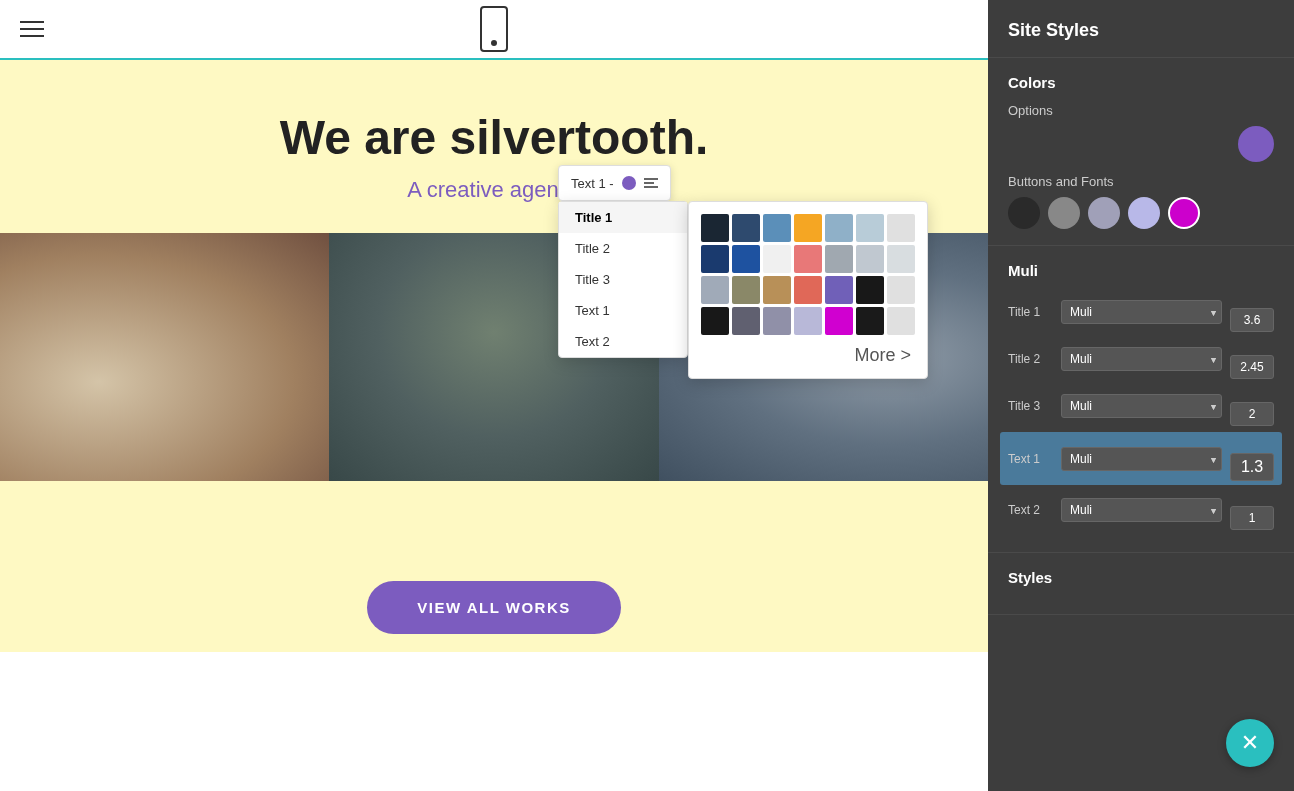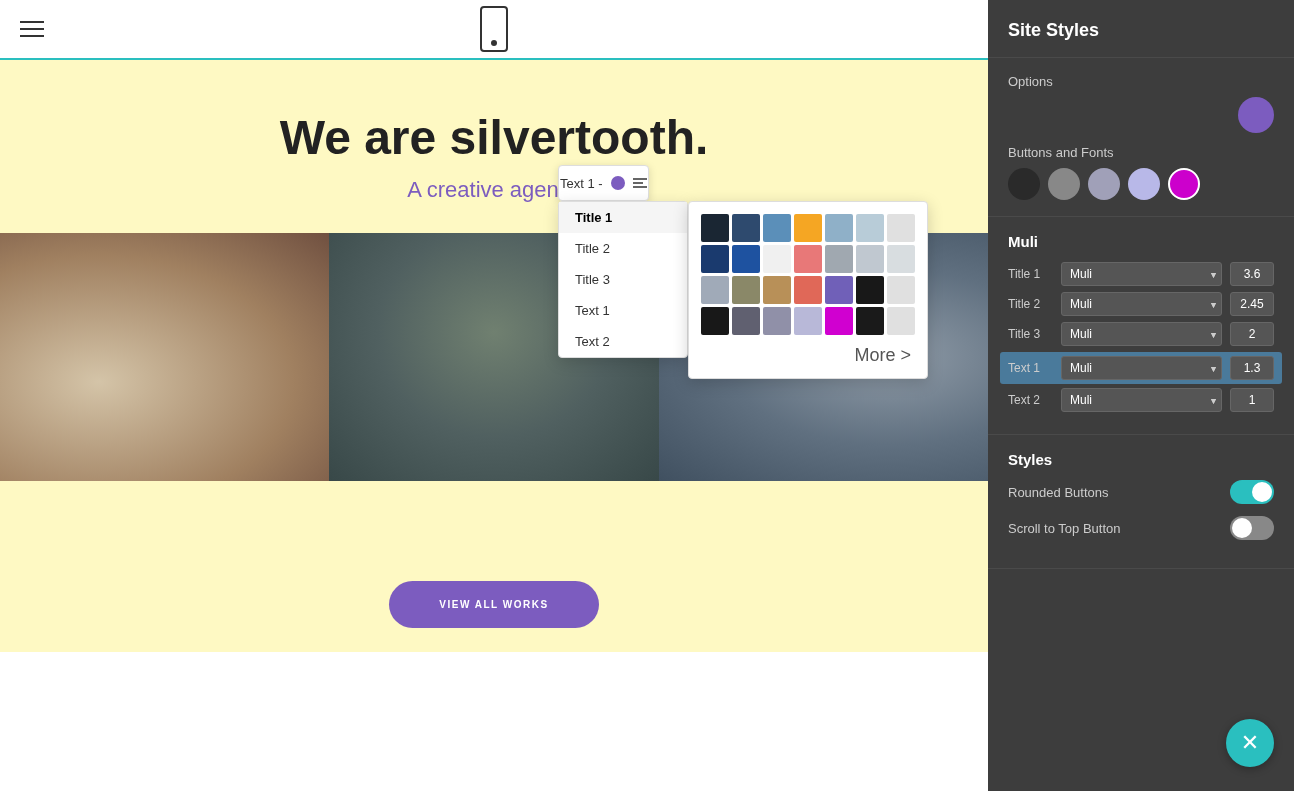--- a/index.html
+++ b/index.html
@@ -78,21 +78,21 @@
       margin-bottom: 30px;
     }
 
     .view-all-btn {
       margin-top: 50px;
       background: #7c5cbf;
       color: #fff;
       border: none;
       border-radius: 30px;
       padding: 18px 50px;
-      font-size: 10px;
+      font-size: 15px;
       font-weight: 700;
       letter-spacing: 1.5px;
       cursor: pointer;
       text-transform: uppercase;
     }
 
     
     .dropdown-overlay {
       position: absolute;
       top: 165px;
@@ -101,21 +101,21 @@
       display: flex;
       align-items: flex-start;
       gap: 0;
     }
 
     
     .text-selector {
       background: #fff;
       border: 1px solid #ddd;
       border-radius: 4px;
-      padding: 6px 1px;
+      padding: 6px 12px;
       display: flex;
       align-items: center;
       gap: 8px;
       height: 36px;
       box-shadow: 0 2px 8px rgba(0,0,0,0.15);
       position: relative;
       z-index: 101;
     }
     .text-selector-label {
       font-size: 13px;
@@ -294,20 +294,21 @@
     }
     .font-size-input {
       width: 44px;
       background: #555;
       border: 1px solid #666;
       color: #fff;
       padding: 4px 6px;
       font-size: 12px;
       border-radius: 3px;
       text-align: center;
+      margin-top: 17px;
     }
     .font-row.active-row {
       background: #4a7a9b;
       margin: -4px -8px 4px;
       padding: 4px 8px;
       border-radius: 3px;
     }
 
     
     .options-row {
@@ -477,20 +478,21 @@
         <div class="more-link">More &gt;</div>
       </div>
     </div>
   </div>
 </div>
 
 <div class="right-panel">
   <div class="panel-header">Site Styles</div>
 
   <div class="panel-section">
+    <div class="section-title">Colors</div>
 
     <div class="section-label">Options</div>
     <div style="display:flex;justify-content:flex-end;margin-bottom:12px;">
       <div class="primary-swatch" style="background:#7c5cbf;"></div>
     </div>
 
     <div class="section-label">Buttons and Fonts</div>
     <div class="swatches-row">
       <div class="swatch" style="background:#2a2a2a;"></div>
       <div class="swatch" style="background:#888888;"></div>
@@ -534,47 +536,33 @@
     <input class="font-size-input" type="text" value="2" style="width: 44px; background: rgb(85, 85, 85); border: 1px solid rgb(102, 102, 102); color: rgb(255, 255, 255); padding: 4px 6px; font-size: 12px; border-radius: 3px; text-align: center;">
   </div>
         <div class="font-row active-row" style="background: rgb(74, 122, 155); margin: 0px -8px 4px; padding: 4px 8px; border-radius: 3px; display: flex; align-items: center; gap: 8px;">
     <span class="font-row-label" style="font-size:12px;color:#ccc;width:45px;flex-shrink:0;">Text 1</span>
     <div class="font-select-wrapper" style="flex:1;position:relative;">
       <select class="font-select" style="width:100%;background:#555;border:1px solid #666;color:#fff;padding:4px 20px 4px 8px;font-size:12px;border-radius:3px;appearance:none;-webkit-appearance:none;cursor:pointer;">
         <option>Muli</option>
       </select>
       <span style="position:absolute;right:6px;top:50%;transform:translateY(-50%);color:#ccc;font-size:10px;pointer-events:none;">▾</span>
     </div>
-    <input class="font-size-input" type="text" value="1.3" style="width: 44px; background: rgb(85, 85, 85); border: 1px solid rgb(102, 102, 102); color: rgb(255, 255, 255); padding: 4px 6px; font-size: 12px; border-radius: 3px; text-align: center;">
+    <input class="font-size-input" type="text" value="1.3" style="width: 44px; background: rgb(85, 85, 85); border: 1px solid rgb(102, 102, 102); color: rgb(255, 255, 255); padding: 4px 6px; font-size: 16px; border-radius: 3px; text-align: center;">
   </div>
         <div class="font-row" style="display: flex; align-items: center; gap: 8px; margin-bottom: 6px;">
     <span class="font-row-label" style="font-size:12px;color:#ccc;width:45px;flex-shrink:0;">Text 2</span>
     <div class="font-select-wrapper" style="flex:1;position:relative;">
       <select class="font-select" style="width:100%;background:#555;border:1px solid #666;color:#fff;padding:4px 20px 4px 8px;font-size:12px;border-radius:3px;appearance:none;-webkit-appearance:none;cursor:pointer;">
         <option>Muli</option>
       </select>
       <span style="position:absolute;right:6px;top:50%;transform:translateY(-50%);color:#ccc;font-size:10px;pointer-events:none;">▾</span>
     </div>
     <input class="font-size-input" type="text" value="1" style="width: 44px; background: rgb(85, 85, 85); border: 1px solid rgb(102, 102, 102); color: rgb(255, 255, 255); padding: 4px 6px; font-size: 12px; border-radius: 3px; text-align: center;">
   </div>
       </div>
   </div>
 
   <div class="panel-section">
     <div class="section-title">Styles</div>
-    <div id="options-rows">
-        <div class="options-row" style="display: flex; align-items: center; justify-content: space-between; margin-bottom: 12px;">
-    <span class="options-label" style="font-size:13px;color:#ccc;">Rounded Buttons</span>
-    <div class="toggle on">
-      <div class="toggle-knob"></div>
-    </div>
-  </div>
-        <div class="options-row" style="display: flex; align-items: center; justify-content: space-between; margin-bottom: 12px;">
-    <span class="options-label" style="font-size:13px;color:#ccc;">Scroll to Top Button</span>
-    <div class="toggle off">
-      <div class="toggle-knob"></div>
-    </div>
-  </div>
-      </div>
   </div>
 </div>
 
 <div class="close-fab">✕</div>
 
 </body></html>

